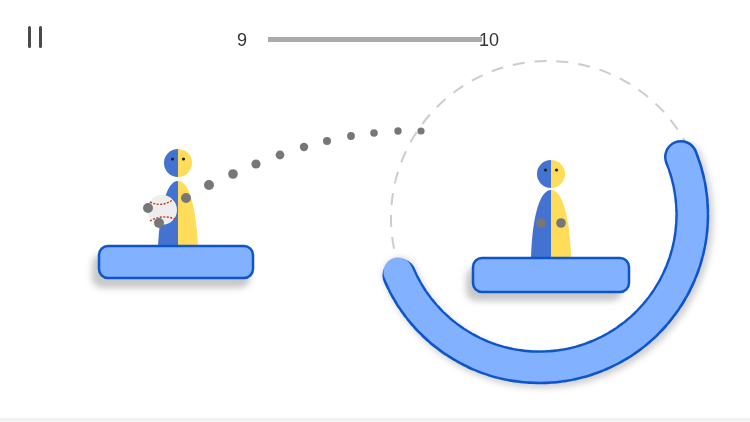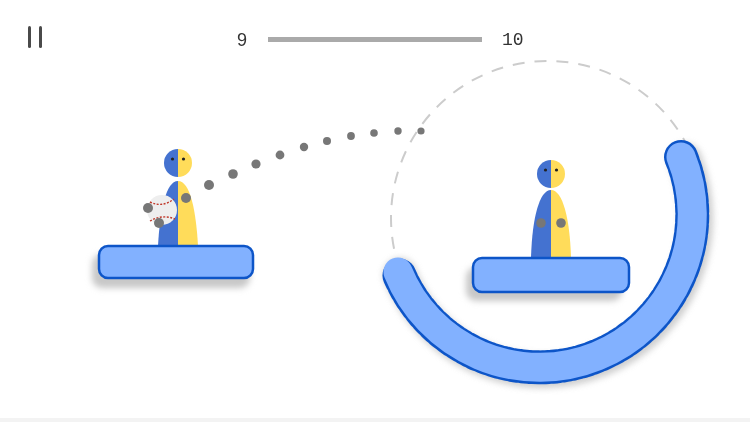--- a/index.html
+++ b/index.html
@@ -18,21 +18,21 @@
       position: absolute; top: 2px; width: 3px; height: 22px;
       background: #4a4a4a; border-radius: 2px;
     }
     .pause-btn .bar.l { left: 4px; }
     .pause-btn .bar.r { left: 15px; }
     .level-num {
       position: absolute; top: 30px; font-size: 18px; color: #333333;
       line-height: 20px;
     }
     .level-cur { left: 237px; }
-    .level-next { left: 502px; font-family: Liberation Mono, monospace; }
+    .level-next { left: 479px; }
     .progress-track {
       position: absolute; left: 268px; top: 37px; width: 214px; height: 5px;
       background: #aaaaaa; border-radius: 1px;
     }
     .progress-fill {
       position: absolute; left: 0; top: 0; height: 5px; width: 100%;
       background: #aaaaaa;
     }
     .bottom-strip {
       position: absolute; left: 0; top: 418px; width: 750px; height: 4px;

